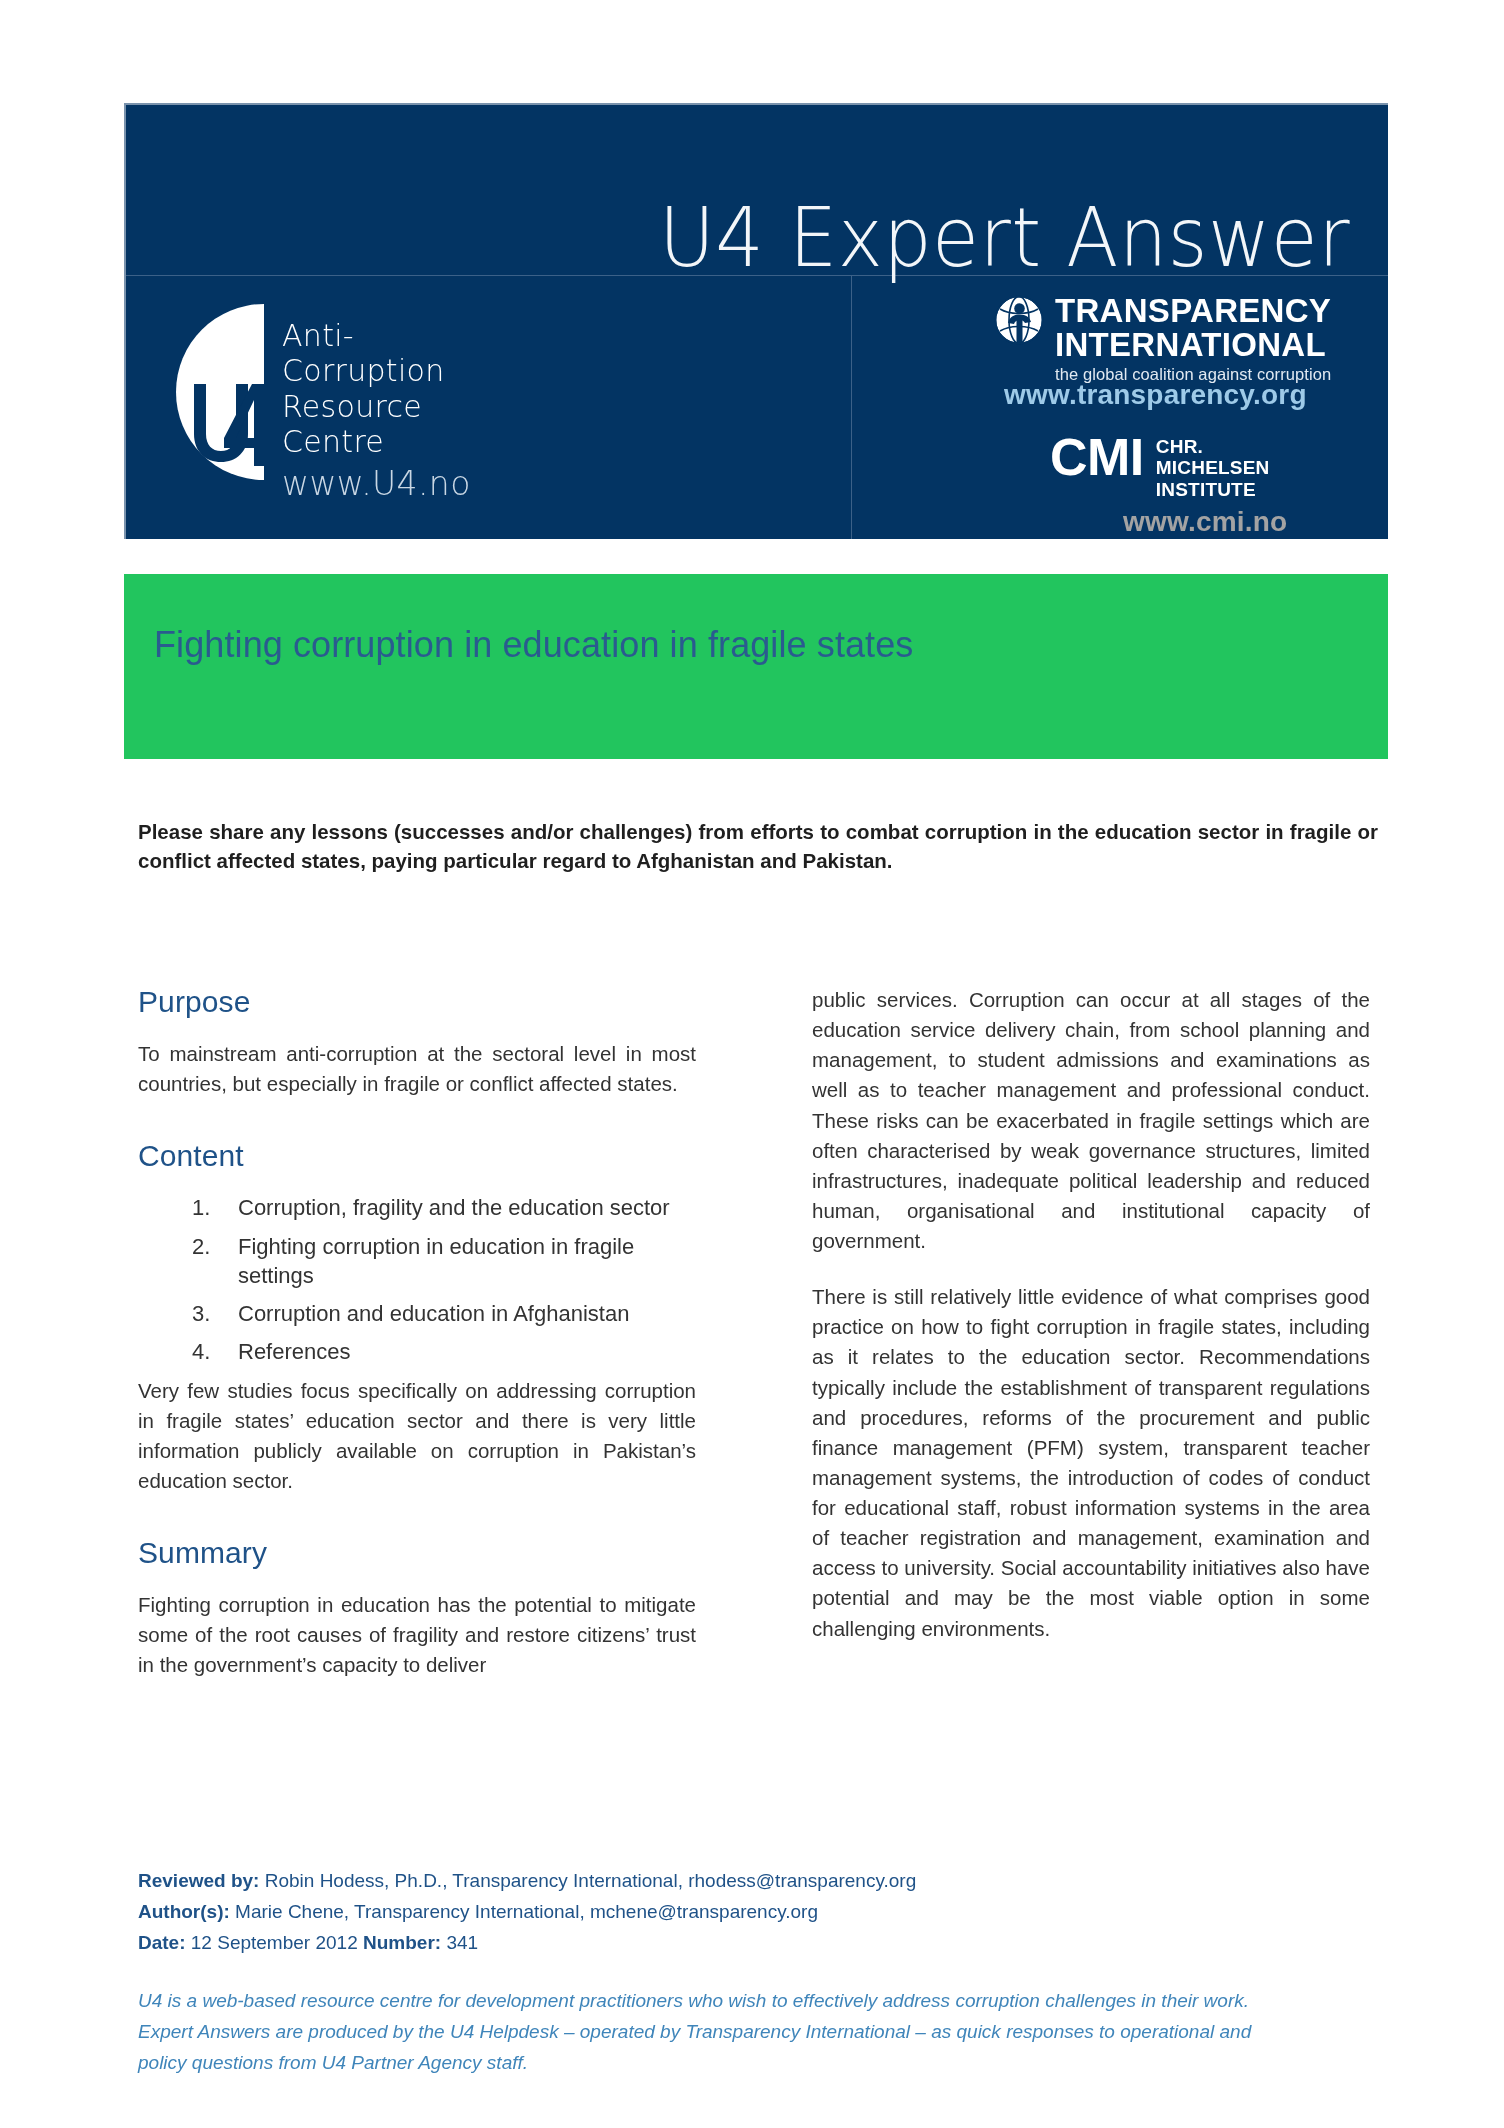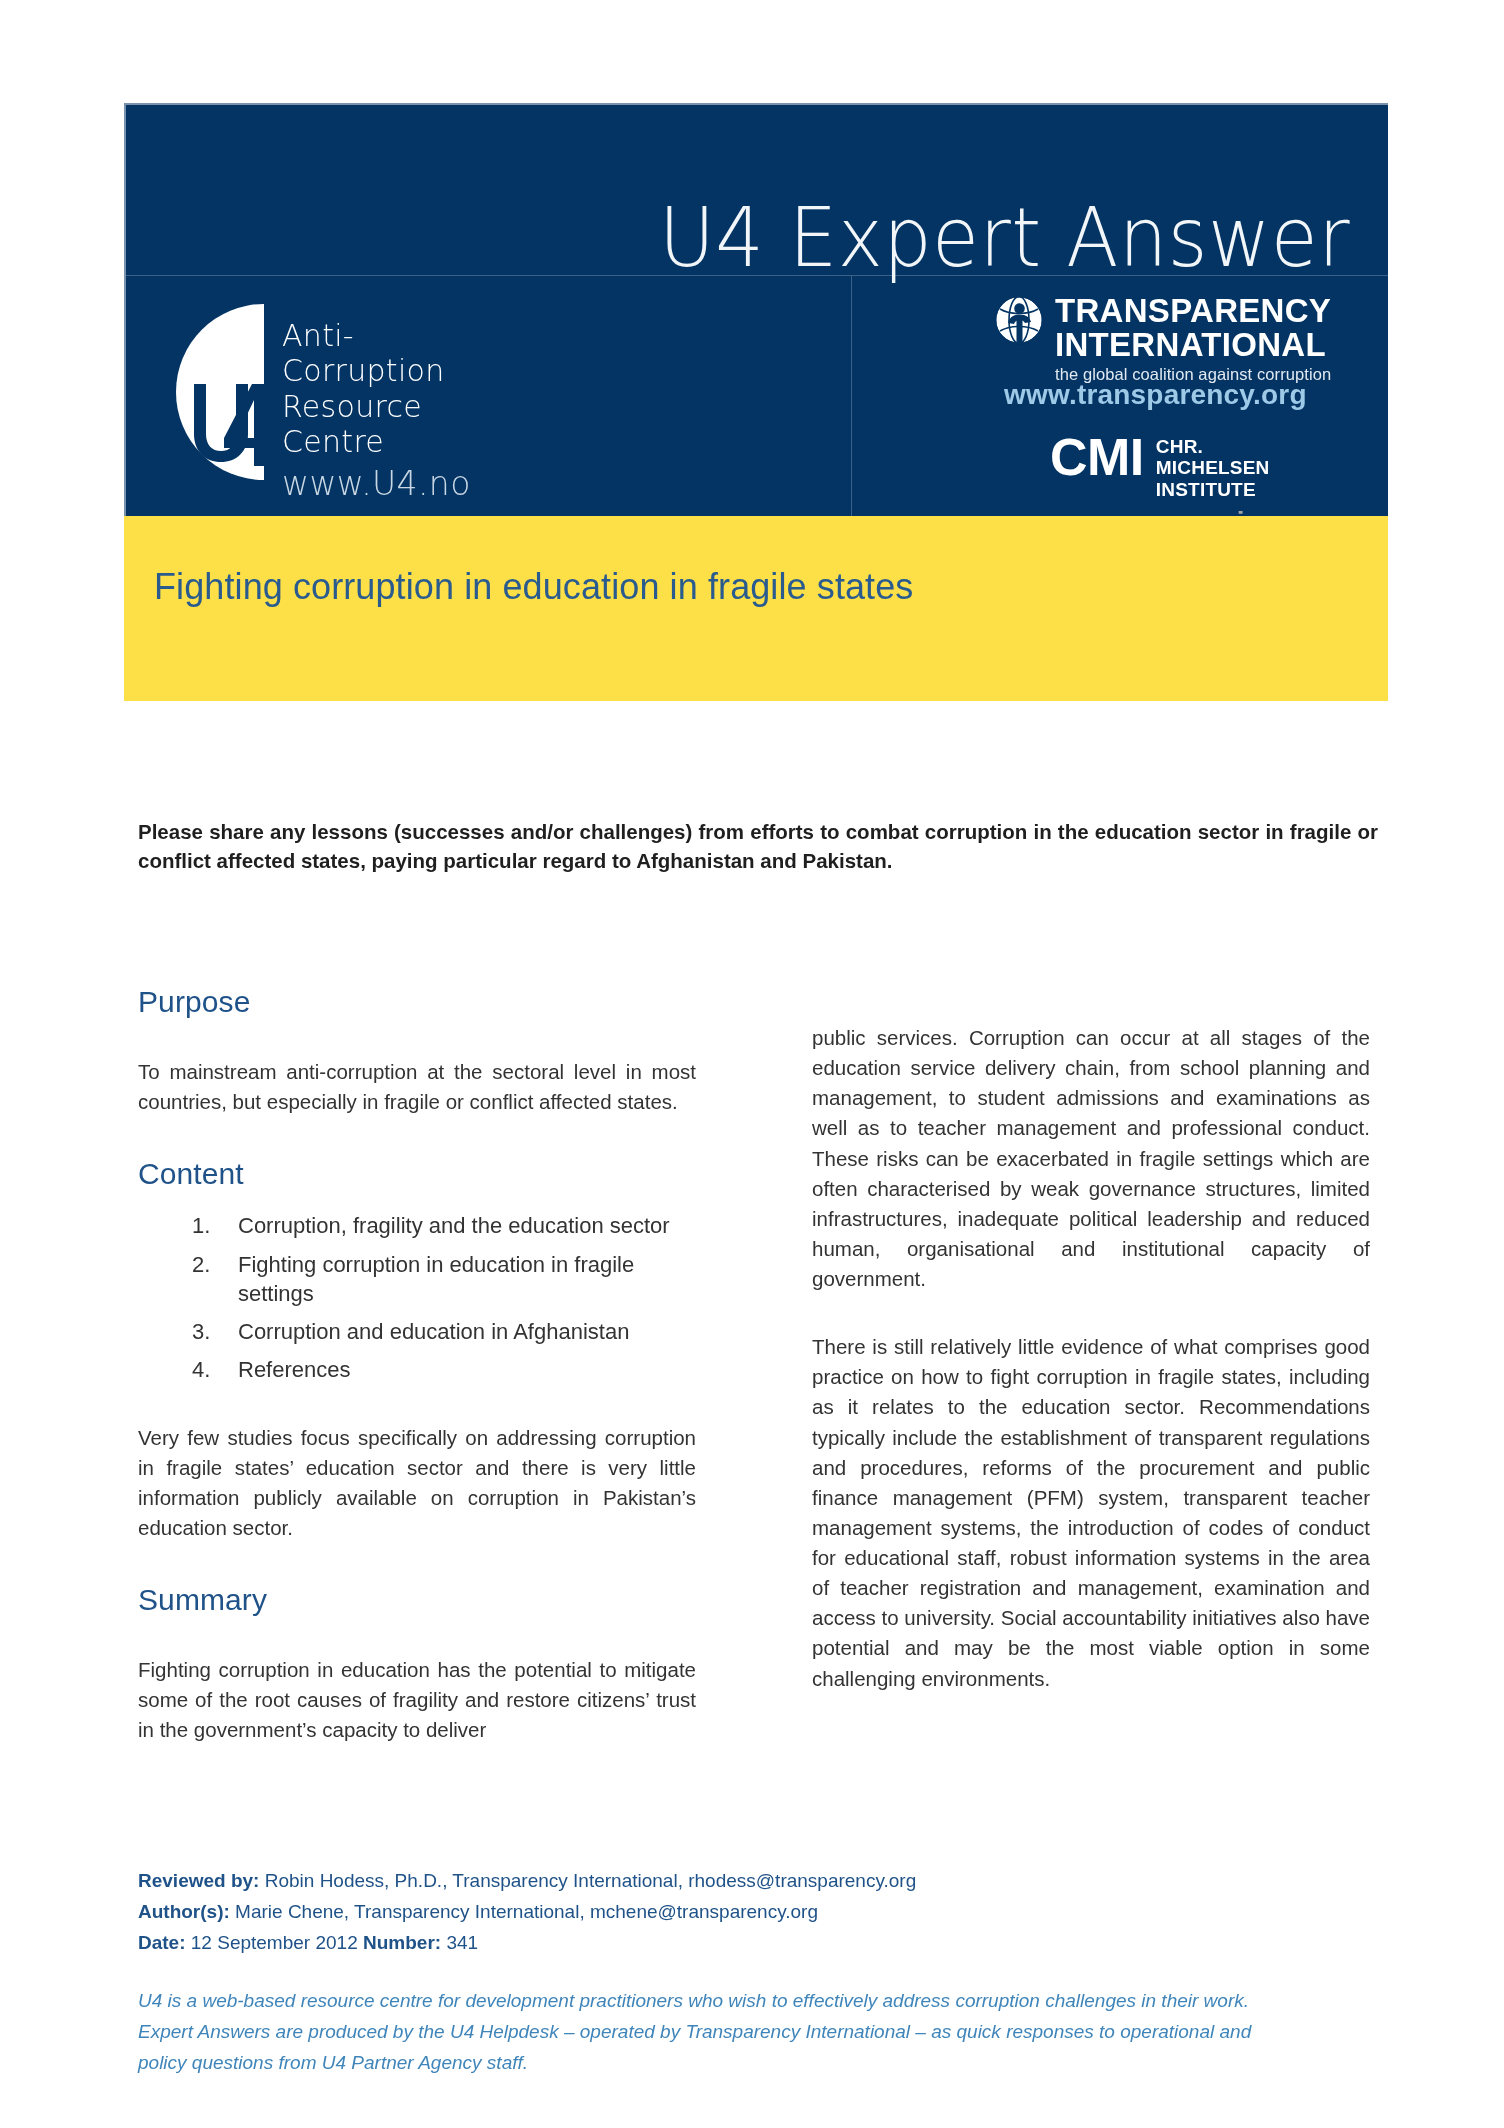--- a/index.html
+++ b/index.html
@@ -213,24 +213,24 @@
     font-size: 28px;
     color: #a3a3a3;
     letter-spacing: 0.2px;
     margin-left: 28px;
   }
 
   
   .title-band {
     position: absolute;
     left: 124px;
-    top: 516px;
+    top: 574px;
     width: 1264px;
     height: 185px;
-    background: #fde047;
+    background: #22c55e;
   }
 
   .doc-title {
     position: absolute;
     left: 30px;
     top: 50px;
     font-family: "Liberation Sans", sans-serif;
     font-size: 36px;
     font-weight: normal;
     color: #2a5b8f;
@@ -278,21 +278,20 @@
   .col h2.sec-head { margin-bottom: 20px; }
   .col h2.sec-head.spaced { margin-top: 40px; }
 
   .body-par {
     font-family: "Liberation Sans", sans-serif;
     font-size: 20.5px;
     line-height: 1.47;
     color: #333333;
     text-align: justify;
     margin-bottom: 26px;
-    margin-top: 38px;
   }
   .body-par:last-child { margin-bottom: 0; }
 
   ol.content-list {
     margin: 0 0 0 54px;
     padding: 0;
     list-style: none;
     counter-reset: ctr;
   }
   ol.content-list li {

